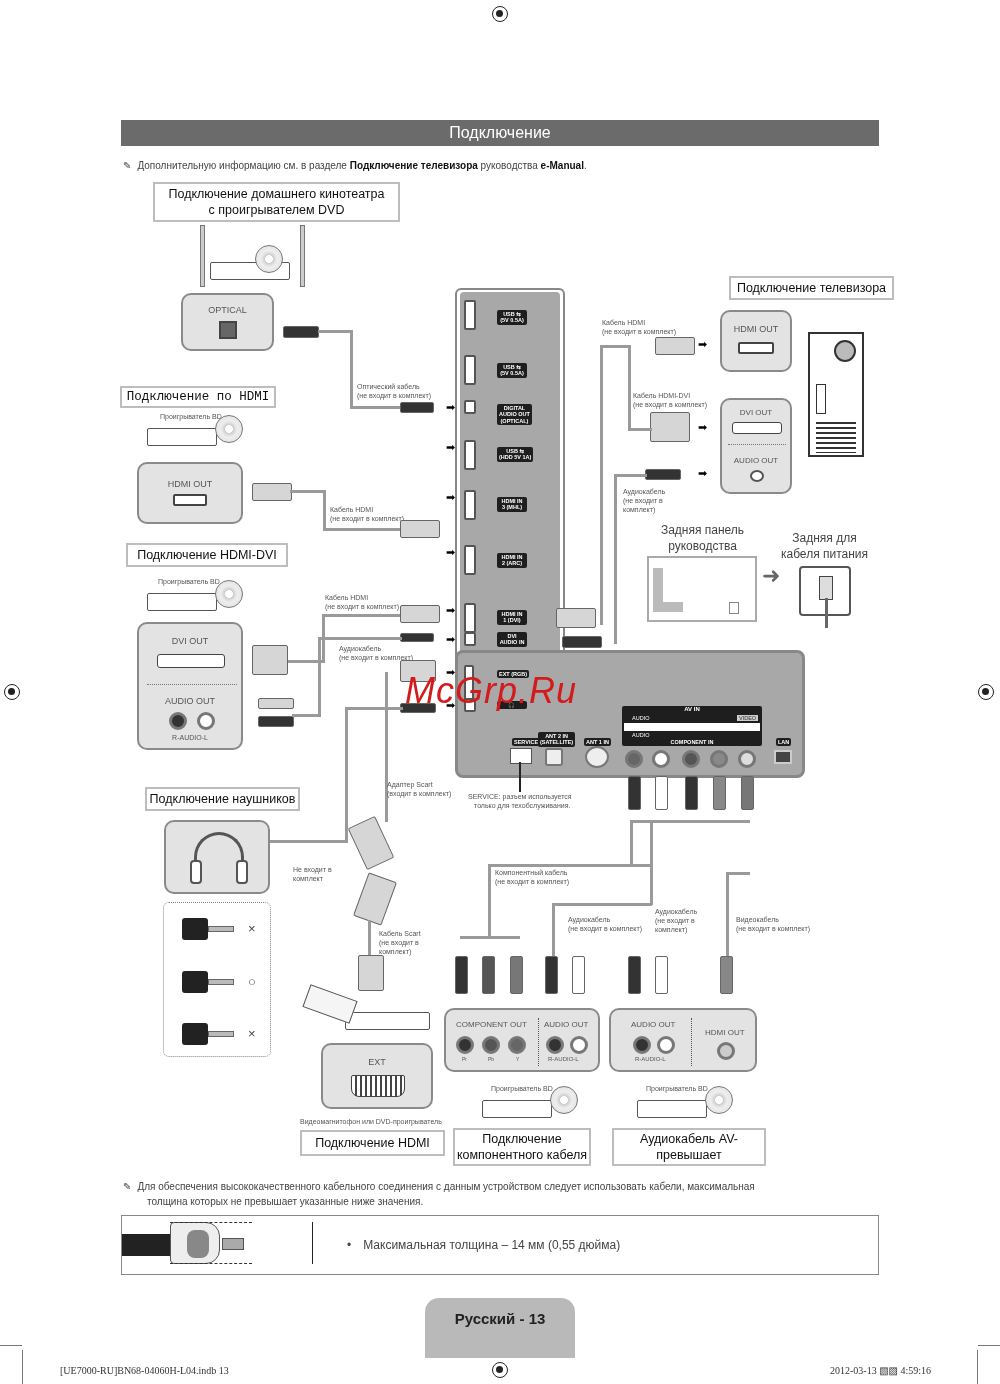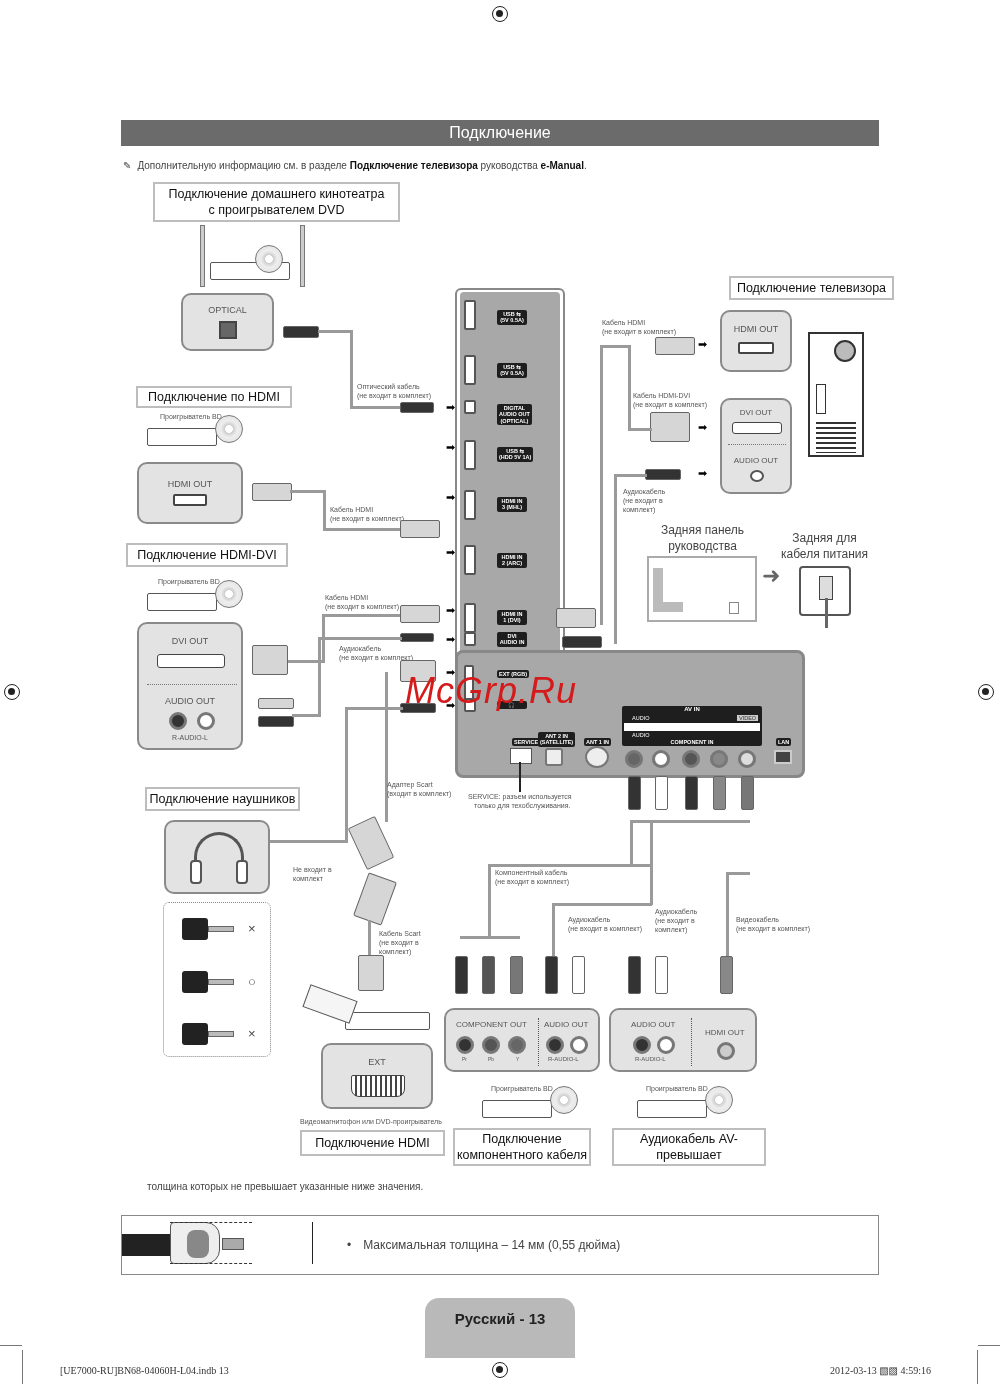--- a/index.html
+++ b/index.html
@@ -62,21 +62,21 @@
 <div class="plug dark" style="left:283px;top:326px;width:36px;height:12px;"></div>
 <div class="cable" style="left:318px;top:330px;width:34px;height:3px;"></div>
 <div class="cable" style="left:350px;top:330px;width:3px;height:78px;"></div>
 <div class="cable" style="left:350px;top:406px;width:60px;height:3px;"></div>
 <div class="abs small" style="left:357px;top:382px;">
   <div>Оптический кабель</div>
   <div>(не входит в комплект)</div>
 </div>
 <div class="plug dark" style="left:400px;top:402px;width:34px;height:11px;"></div>
 
-<div class="abs titlebox" style="left:136px;top:386px;width:156px;height:22px;">
+<div class="abs titlebox" style="left:120px;top:386px;width:156px;height:22px;font-family:Liberation Mono, monospace;">
   <span>Подключение по HDMI</span>
 </div>
 <div class="abs small" style="left:160px;top:412px;">Проигрыватель BD</div>
 <div class="dvd" style="left:147px;top:428px;"></div>
 <div class="disc" style="left:215px;top:415px;"></div>
 <div class="abs panel" style="left:137px;top:462px;width:106px;height:62px;">
   <div class="plabel" style="top:15px;">HDMI OUT</div>
   <div class="abs" style="left:34px;top:30px;width:34px;height:12px;background:#fff;border:2px solid #444;border-radius:2px;"></div>
 </div>
 <div class="plug" style="left:252px;top:483px;width:40px;height:18px;"></div>
@@ -426,20 +426,21 @@
 <div class="dvd" style="left:637px;top:1100px;"></div>
 <div class="disc" style="left:705px;top:1086px;"></div>
 <div class="abs titlebox" style="left:612px;top:1128px;width:154px;height:38px;">
   <div>
     <div>Аудиокабель AV-</div>
     <div>превышает</div>
   </div>
 </div>
 
 <div class="abs note" style="left:123px;top:1180px;width:760px;line-height:1.45;">
+  <div><span style="margin-right:6px;">✎</span><span>Для обеспечения высококачественного кабельного соединения с данным устройством следует использовать кабели, максимальная</span></div>
   <div style="padding-left:24px;">толщина которых не превышает указанные ниже значения.</div>
 </div>
 <div class="abs" style="left:121px;top:1215px;width:758px;height:60px;border:1.5px solid #888;">
   <div class="abs" style="left:0;top:18px;width:50px;height:22px;background:#222;"></div>
   <div class="abs" style="left:48px;top:6px;width:50px;height:42px;background:#eee;border:1.5px solid #555;border-radius:4px 14px 14px 4px;"></div>
   <div class="abs" style="left:65px;top:14px;width:22px;height:28px;background:#888;border-radius:8px;"></div>
   <div class="abs" style="left:100px;top:22px;width:22px;height:12px;background:#aaa;border:1px solid #555;"></div>
   <div class="abs" style="left:48px;top:6px;width:82px;height:42px;border-top:1.5px dashed #333;border-bottom:1.5px dashed #333;"></div>
   <div class="abs" style="left:190px;top:6px;height:42px;border-left:1.5px solid #222;"></div>
   <div class="abs" style="left:225px;top:22px;font-size:12px;color:#444;">

